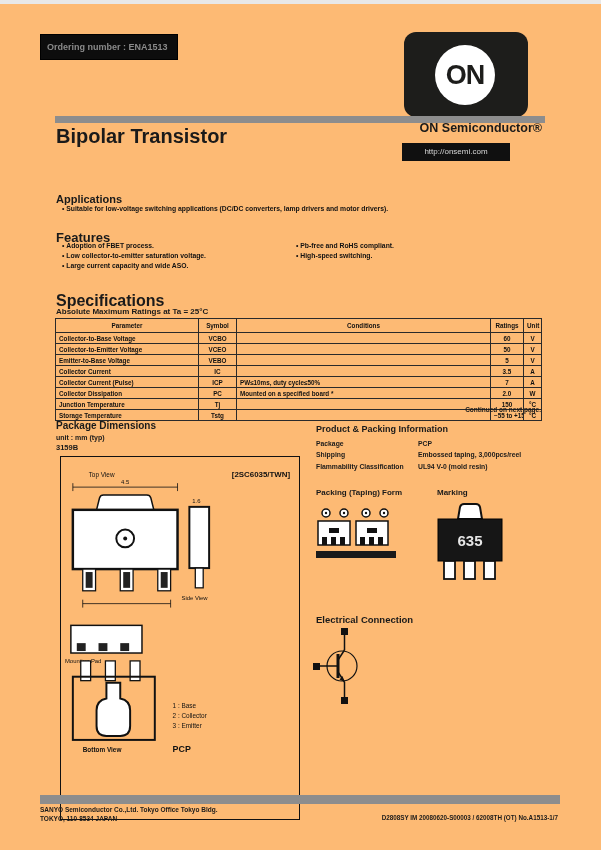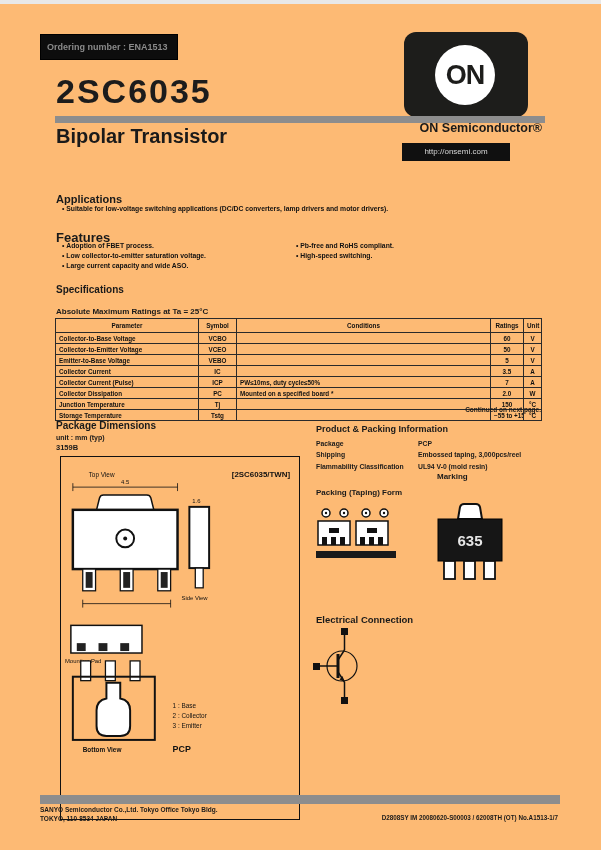--- a/index.html
+++ b/index.html
@@ -21,25 +21,25 @@
   
   .part-number{left:56px;top:68px;font-size:34px;font-weight:800;letter-spacing:2px;color:#1c1c1c;white-space:nowrap}
   .title-rule{left:55px;top:112px;width:490px;height:7px;background:#8d8d8d}
   .subtitle1{left:56px;top:121px;font-size:20px;font-weight:800;white-space:nowrap}
   .subtitle2{left:56px;top:143px;font-size:16.5px;font-weight:800;white-space:nowrap}
 
   
   .sec-h{font-weight:800;white-space:nowrap}
   .h-applications{left:56px;top:189px;font-size:11px}
   .h-features{left:56px;top:226px;font-size:13px}
-  .h-specs{left:56px;top:280px;font-size:10px}
+  .h-specs{left:56px;top:288px;font-size:16px}
   .h-package{left:56px;top:416px;font-size:10px}
   .h-prodinfo{left:316px;top:420px;font-size:9px}
   .h-packing{left:316px;top:484px;font-size:8px}
-  .h-marking{left:437px;top:468px;font-size:8px}
+  .h-marking{left:437px;top:484px;font-size:8px}
   .h-elec{left:316px;top:610px;font-size:9.5px}
 
   .bullet-list{font-size:6.8px;font-weight:600;line-height:10px;color:#111}
   .bullet-list li{list-style:none;white-space:nowrap}
   .bullet-list li:before{content:"\2022\00a0";font-weight:900}
   .app-list{left:62px;top:200px;width:360px}
   .feat-left{left:62px;top:237px;width:235px}
   .feat-right{left:296px;top:237px;width:240px}
   ul{margin:0;padding:0}
 
@@ -80,21 +80,20 @@
 
 <div id="page">
 
   <div class="abs ordering-box">Ordering number : ENA1513</div>
 
   <div class="abs logo-square"></div>
   <div class="abs logo-circle">ON</div>
   <div class="abs brand-label">ON Semiconductor®</div>
   <div class="abs url-bar">http://onsemi.com</div>
 
-  <div class="abs part-number">2SC6035</div>
   <div class="abs title-rule"></div>
   <div class="abs subtitle1">Bipolar Transistor</div>
 
   <div class="abs sec-h h-applications">Applications</div>
   <ul class="abs bullet-list app-list">
     <li>Suitable for low-voltage switching applications (DC/DC converters, lamp drivers and motor drivers).</li>
   </ul>
 
   <div class="abs sec-h h-features">Features</div>
   <ul class="abs bullet-list feat-left">

